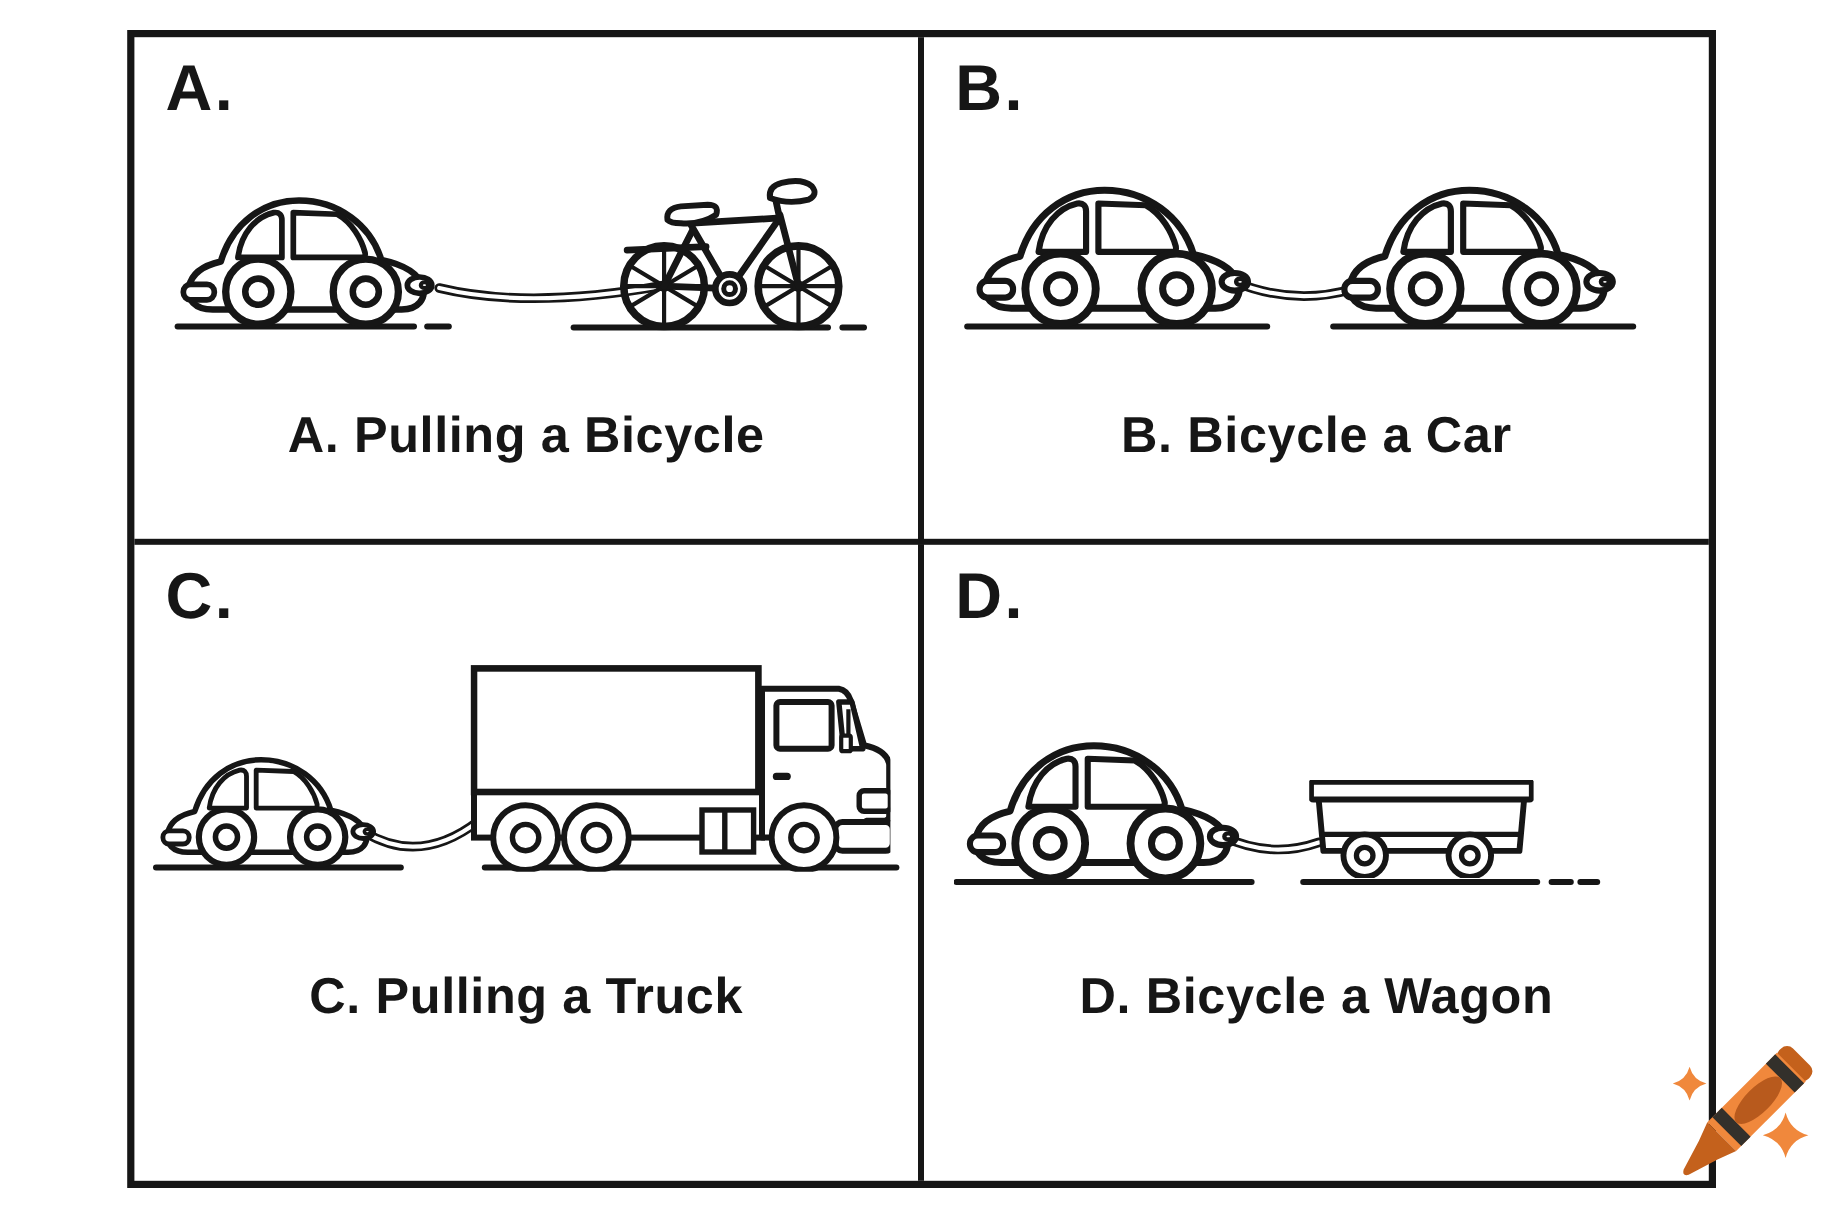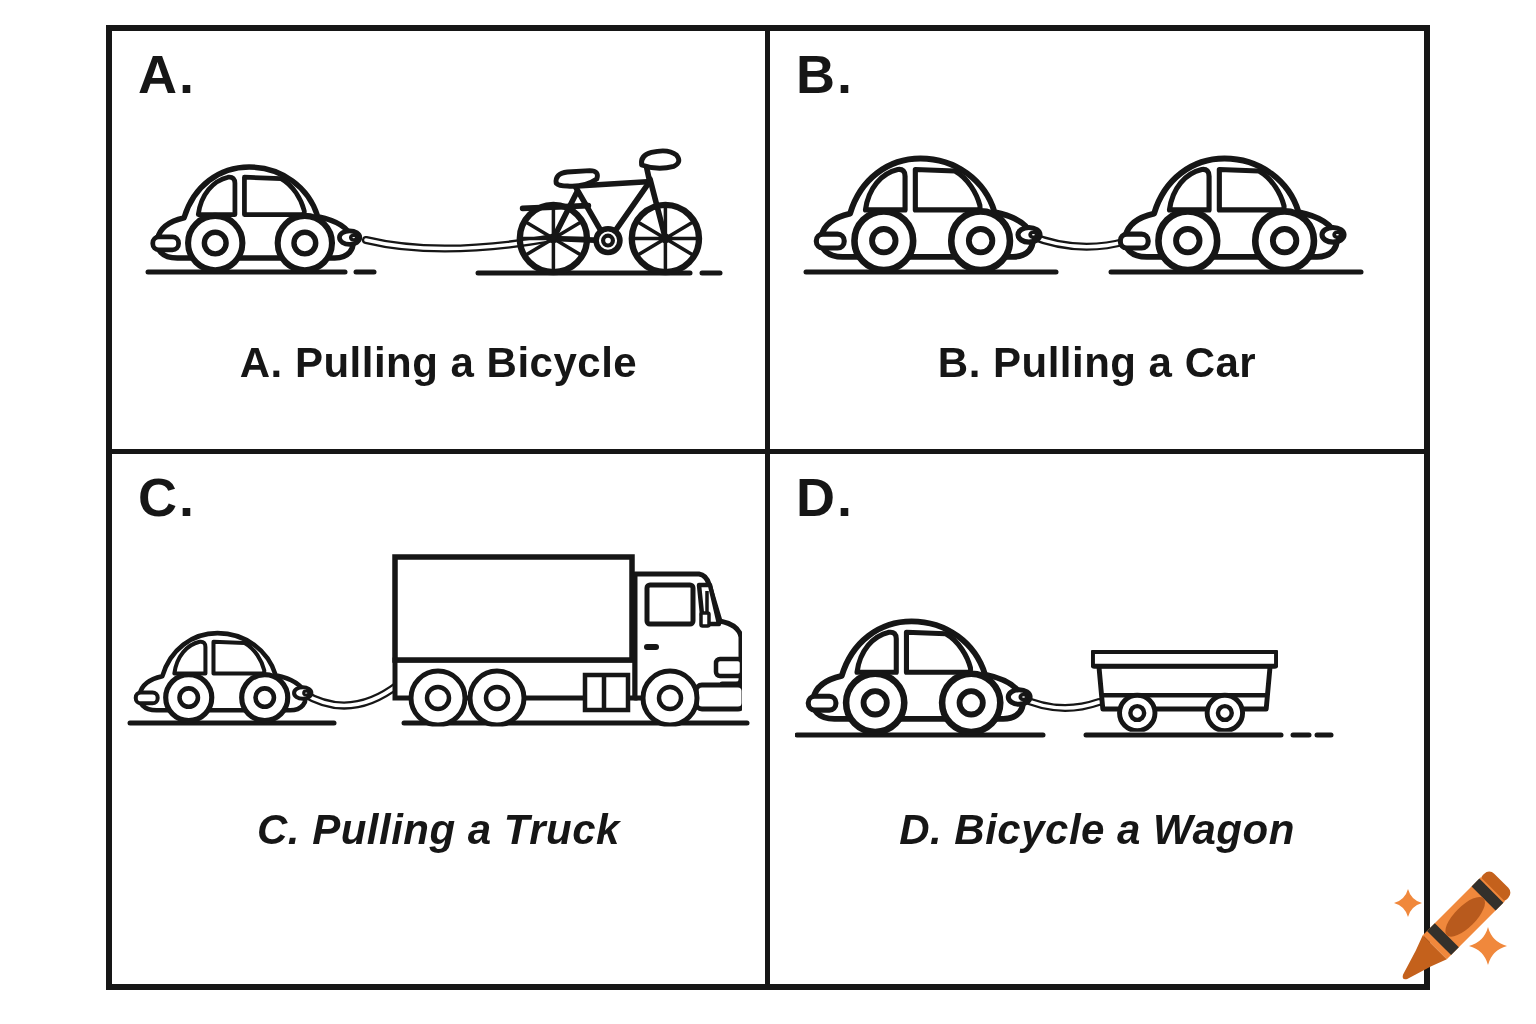--- a/index.html
+++ b/index.html
@@ -21,21 +21,21 @@
 
   .panel-label {
     position:absolute; left:26px; top:12px;
     font-size:54px; font-weight:600; letter-spacing:2px;
   }
   .caption {
     position:absolute; left:0; width:100%; text-align:center;
     font-size:42px; font-weight:600; letter-spacing:0.5px; white-space:nowrap;
   }
   .panel-a .caption, .panel-b .caption { top:308px; }
-  .panel-c .caption, .panel-d .caption { top:352px;font-style:italic; }
+  .panel-c .caption, .panel-d .caption { top:352px; }
 
   .scene { position:absolute; }
   .panel-a .scene { left:18px;  top:95px;  }
   .panel-b .scene { left:25px;  top:100px; }
   .panel-c .scene { left:10px;  top:70px;  }
   .panel-d .scene { left:25px;  top:140px; }
 
   svg .s  { stroke:var(--ink); fill:#fff; }
   svg .sn { stroke:var(--ink); fill:none; }
   svg .fk { fill:var(--ink); stroke:none; }
@@ -147,21 +147,21 @@
       <div class="scene">
         <svg width="600" height="155" viewBox="0 0 600 155">
           <path class="gnd" d="M 11 141 L 261 141"></path>
           <path class="gnd" d="M 316 141 L 566 141"></path>
           <path class="rope-outer" d="M 234 104 Q 283 124 332 110"></path>
           <path class="rope-inner" d="M 234 104 Q 283 124 332 110"></path>
           <use href="#sym-car" x="14" y="7" width="242" height="135.7"></use>
           <use href="#sym-car" x="318" y="7" width="242" height="135.7"></use>
         </svg>
       </div>
-      <div class="caption">B. Pulling a Car</div>
+      <div class="caption">B. Bicycle a Car</div>
     </section>
 
     <section class="panel panel-c cell-left">
       <div class="panel-label">C.</div>
       <div class="scene">
         <svg width="630" height="210" viewBox="0 0 630 210">
           <path class="gnd" d="M 8 199 L 212 199"></path>
           <path class="gnd" d="M 282 199 L 625 199"></path>
           <path class="rope-outer" d="M 181 169 Q 228 198 277 160"></path>
           <path class="rope-inner" d="M 181 169 Q 228 198 277 160"></path>

